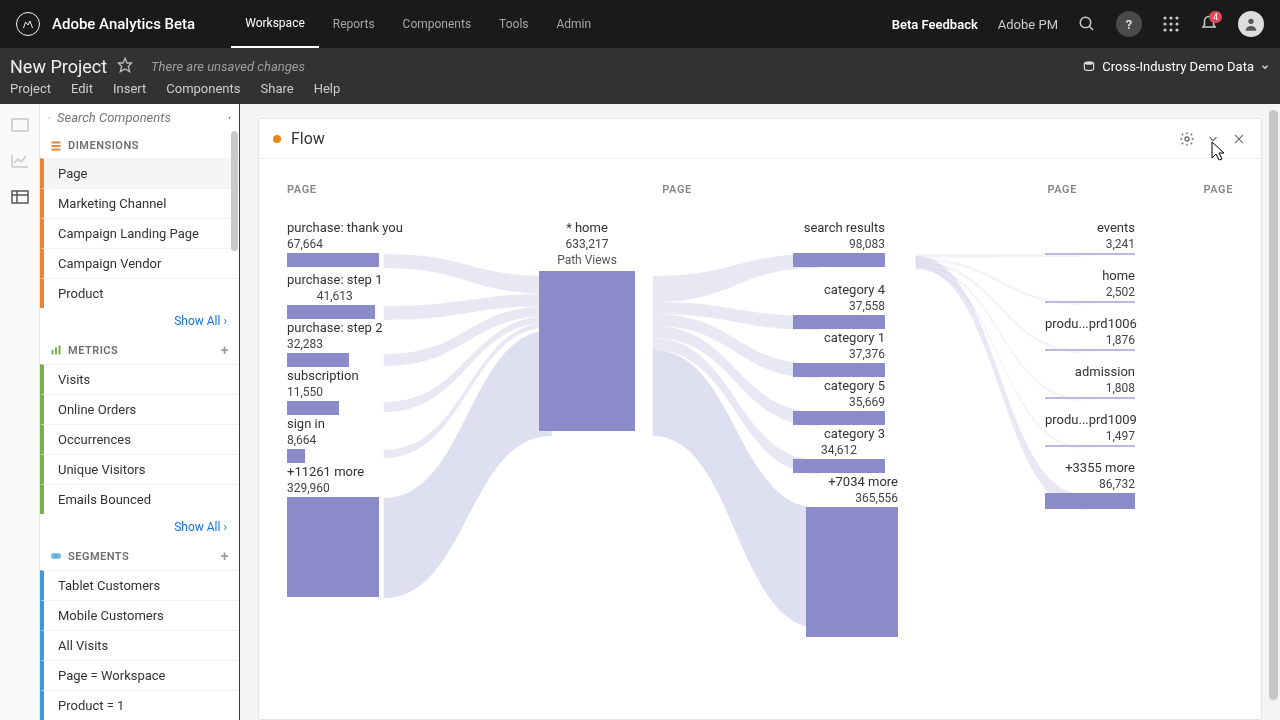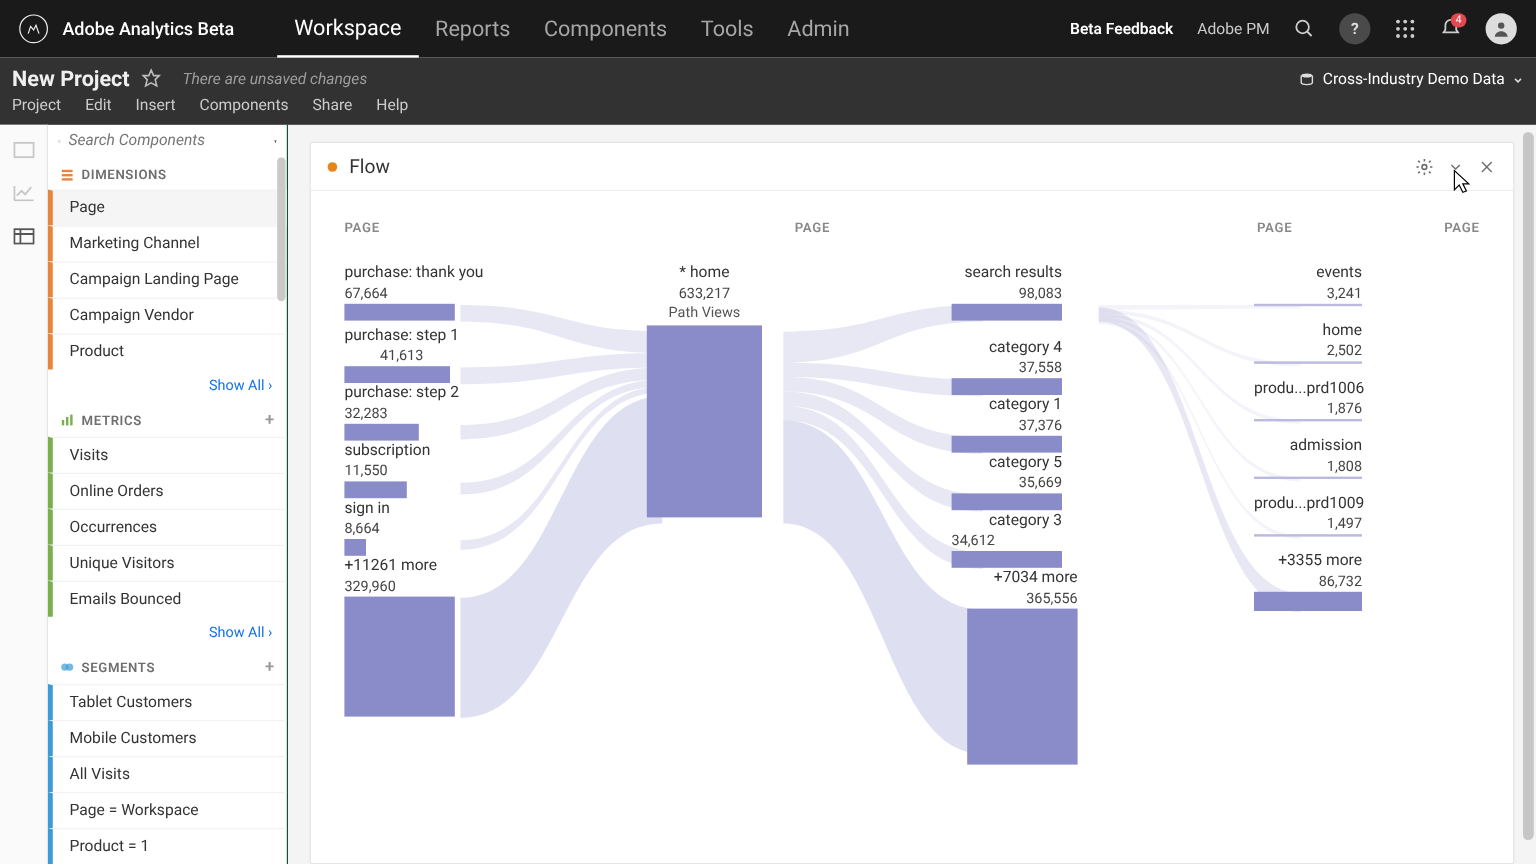--- a/index.html
+++ b/index.html
@@ -3,33 +3,33 @@
 <meta charset="utf-8">
 <style>
 * { margin:0; padding:0; box-sizing:border-box; font-family:"Adobe Clean",-apple-system,BlinkMacSystemFont,"Segoe UI",Roboto,sans-serif; }
 body { background:#fff; color:#2c2c2c; font-size:13px; overflow:hidden; width:1280px; height:720px; }
 
 
 .topnav { background:#1a1a1a; color:#d8d8d8; height:48px; display:flex; align-items:center; padding:0 16px; }
 .logo-icon { width:24px; height:24px; border:1.5px solid #eee; border-radius:50%; display:flex; align-items:center; justify-content:center; margin-right:12px; }
 .logo-icon svg { width:12px; height:12px; }
 .brand { color:#fff; font-weight:500; font-size:15px; margin-right:36px; }
-.topnav .tab { color:#a6a6a6; font-size:18px; padding:0 14px; height:48px; display:flex; align-items:center; cursor:pointer; }
+.topnav .tab { color:#a6a6a6; font-size:12px; padding:0 14px; height:48px; display:flex; align-items:center; cursor:pointer; }
 .topnav .tab.active { color:#fff; border-bottom:2px solid #fff; }
 .topnav .spacer { flex:1; }
 .topnav .right-item { color:#ccc; font-size:13px; margin-left:20px; cursor:pointer; display:flex; align-items:center; }
 .topnav .right-item.bold { color:#fff; font-weight:600; }
 .icon-circle { width:26px; height:26px; border-radius:50%; display:flex; align-items:center; justify-content:center; }
 .bell-wrap { position:relative; }
 .bell-badge { position:absolute; top:-4px; right:-4px; background:#e34850; color:#fff; font-size:9px; border-radius:8px; padding:0 4px; line-height:12px; }
 
 
 .projbar { background:#323232; color:#e8e8e8; height:56px; padding:8px 10px 0; }
 .projbar-row1 { display:flex; align-items:center; gap:10px; }
-.proj-title { font-size:18px; color:#f0f0f0; font-weight:700; }
+.proj-title { font-size:18px; color:#f0f0f0; font-weight:400; }
 .unsaved { color:#9e9e9e; font-style:italic; font-size:13px; margin-left:8px; }
 .projbar .spacer { flex:1; }
 .suite-picker { color:#fff; font-size:13px; display:flex; align-items:center; gap:6px; cursor:pointer; }
 .projbar-row2 { display:flex; gap:20px; padding-top:4px; color:#ccc; font-size:13px; }
 .projbar-row2 span { cursor:pointer; }
 
 
 .main { display:flex; height:calc(720px - 48px - 56px); }
 
 
@@ -373,21 +373,21 @@
               <div class="val" style="text-align: right;">37,376</div>
               <div class="bar" style="width: 92px; float: right;"></div>
             </div>
             <div class="node" style="left: 506px; top: 158px; width: 92px;">
               <div class="lbl" style="text-align: right;">category 5</div>
               <div class="val" style="text-align: right;">35,669</div>
               <div class="bar" style="width: 92px; float: right;"></div>
             </div>
             <div class="node" style="left: 506px; top: 206px; width: 92px;">
               <div class="lbl" style="text-align: right;">category 3</div>
-              <div class="val" style="text-align: left;">34,612</div>
+              <div class="val" style="text-align: center;">34,612</div>
               <div class="bar" style="width: 92px; float: right;"></div>
             </div>
             <div class="node" style="left: 506px; top: 254px; width: 105px;">
               <div class="lbl" style="text-align: right;">+7034 more</div>
               <div class="val" style="text-align: right;">365,556</div>
               <div class="bar" style="width: 92px; height: 130px; float: right;"></div>
             </div>
             <div class="node" style="left: 758px; top: 0px; width: 90px;">
               <div class="lbl" style="text-align: right;">events</div>
               <div class="val" style="text-align: right;">3,241</div>

